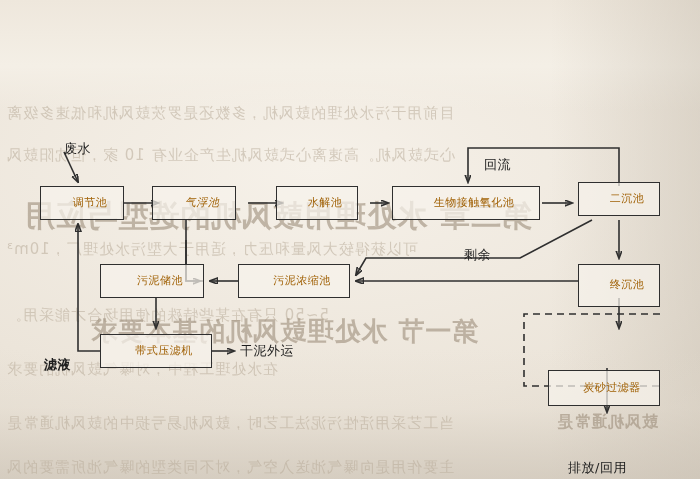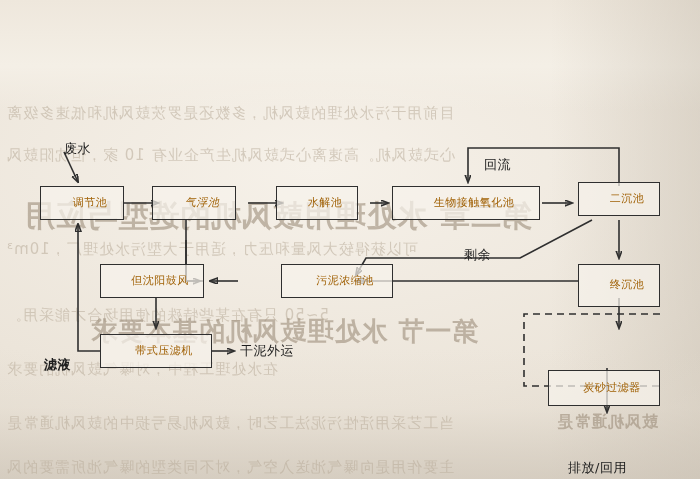--- a/index.html
+++ b/index.html
@@ -165,22 +165,22 @@
       <polyline class="dashed" points="660,314 524,314 524,386 660,386"></polyline>
     </svg>
 
     <div id="nodes-layer">
         <div class="node" style="left: 40px; top: 186px; width: 84px; height: 34px;">调节池</div>
         <div class="node" style="left: 152px; top: 186px; width: 84px; height: 34px; font-style: italic;">气浮池</div>
         <div class="node" style="left: 276px; top: 186px; width: 82px; height: 34px;">水解池</div>
         <div class="node" style="left: 392px; top: 186px; width: 148px; height: 34px;">生物接触氧化池</div>
         <div class="node" style="left: 578px; top: 182px; width: 82px; height: 34px;">二沉池</div>
         <div class="node" style="left: 578px; top: 264px; width: 82px; height: 43px;">终沉池</div>
-        <div class="node" style="left: 238px; top: 264px; width: 112px; height: 34px; margin-left: 43px;">污泥浓缩池</div>
-        <div class="node" style="left: 100px; top: 264px; width: 104px; height: 34px;">但沈阳鼓风</div>
+        <div class="node" style="left: 238px; top: 264px; width: 112px; height: 34px;">污泥浓缩池</div>
+        <div class="node" style="left: 100px; top: 264px; width: 104px; height: 34px;">污泥储池</div>
         <div class="node" style="left: 100px; top: 334px; width: 112px; height: 34px;">带式压滤机</div>
         <div class="node" style="left: 548px; top: 334px; width: 112px; height: 36px; margin-top: 36px;">炭砂过滤器</div>
       </div>
     <div id="labels-layer">
         <div class="label" style="left: 64px; top: 140px;">废水</div>
         <div class="label" style="left: 484px; top: 132px; margin-top: 24px;">回流</div>
         <div class="label" style="left: 464px; top: 246px;">剩余</div>
         <div class="label" style="left: 240px; top: 342px;">干泥外运</div>
         <div class="label bold" style="left: 44px; top: 356px;">滤液</div>
         <div class="label" style="left: 568px; top: 422px; margin-top: 37px;">排放/回用</div>

